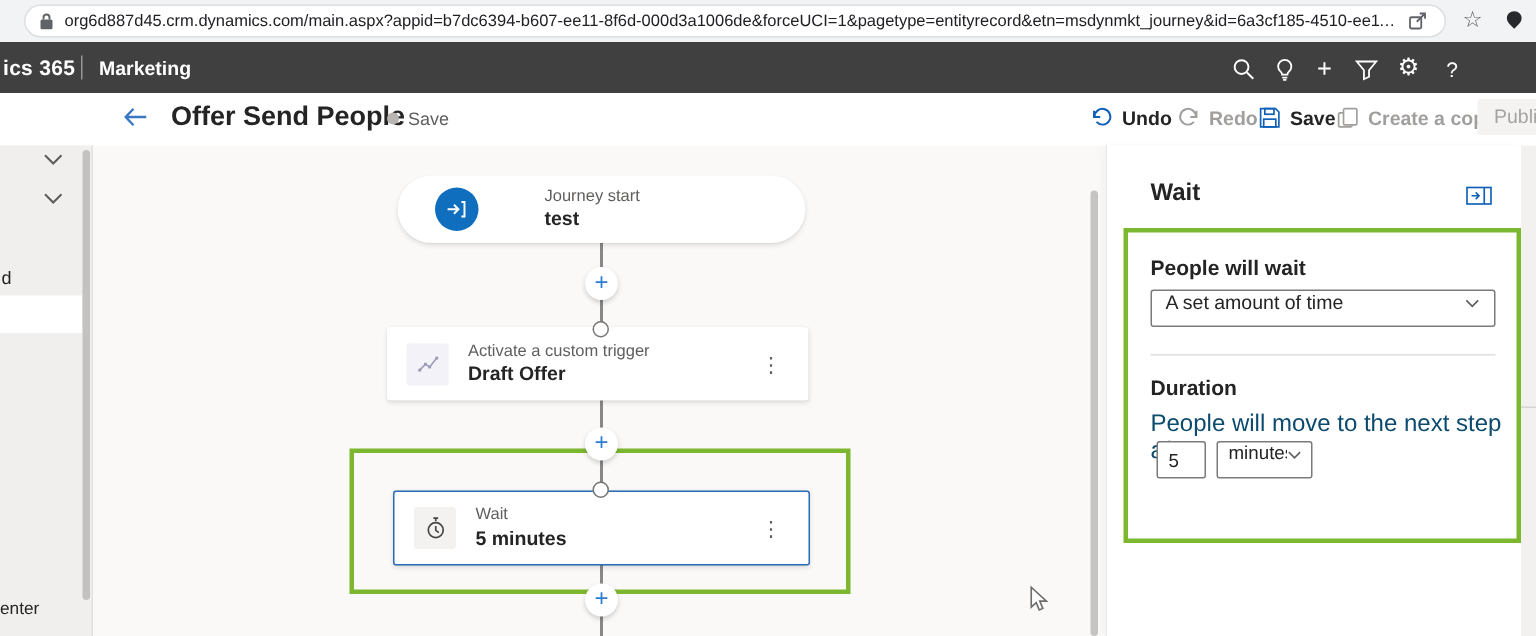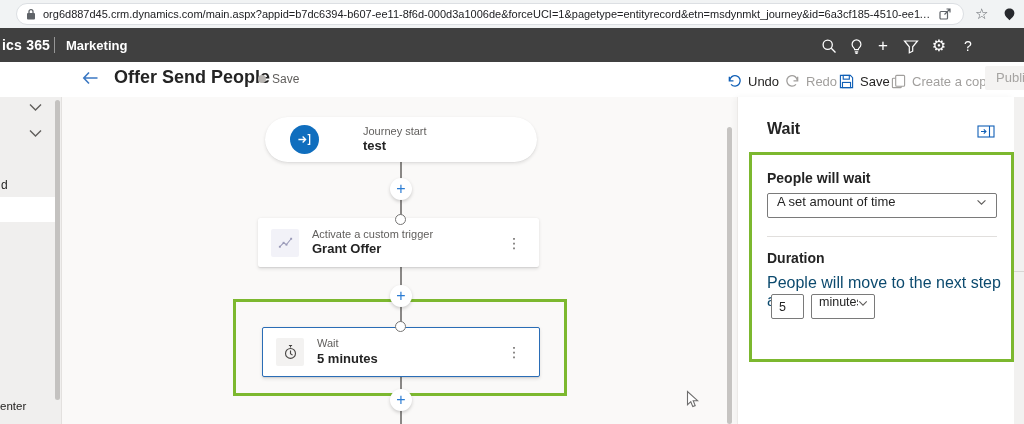--- a/index.html
+++ b/index.html
@@ -33,21 +33,21 @@
   .app-name { left:66px; top:10px; font-size:13px; font-weight:600; }
   .nav-ic { top:37px; width:18px; height:18px; display:flex; align-items:center; justify-content:center; color:#fff; }
   .nav-ic.txt { font-size:17px; line-height:18px; font-weight:400; }
 
   
   .page-header { left:0; top:62px; width:1024px; height:35px; background:#fff; }
   .back-btn { left:82px; top:70px; width:16px; height:16px; }
   .page-title { left:114px; top:67px; font-size:18px; font-weight:600; color:#242424; }
   .draft-dot { left:258px; top:75px; width:8px; height:8px; border-radius:50%; background:#b8b5b2; }
   .draft-label { left:272px; top:72px; font-size:12px; color:#605e5c; }
-  .tb-item { top:71px; height:18px; display:flex; align-items:flex-end; gap:6px; font-size:13px; }
+  .tb-item { top:71px; height:18px; display:flex; align-items:flex-start; gap:6px; font-size:13px;font-weight:bold; }
   .tb-item .lbl.on { color:#252423; }
   .tb-item .lbl.off { color:#a19f9d; }
   .publish-btn {
     left:985px; top:66px; width:76px; height:24px; background:#f4f3f2;
     color:#a6a4a2; font-size:13px; line-height:24px; padding-left:11px; border-radius:2px;
   }
 
   
   .sidebar { left:0; top:97px; width:62px; height:327px; background:#f0efee; border-right:1px solid #e3e1df; }
   .side-chev { left:28px; width:15px; height:12px; }
@@ -237,21 +237,21 @@
       <svg width="17" height="17" viewBox="0 0 18 18" fill="none" stroke="#9a9ab8" stroke-width="1.1">
           <path d="M3 13.5l4-4.2 3 2 5-6.3"></path>
           <rect x="2" y="12.5" width="2" height="2" fill="#9a9ab8" stroke="none"></rect>
           <rect x="6" y="8.3" width="2" height="2" fill="#9a9ab8" stroke="none"></rect>
           <rect x="9" y="10.3" width="2" height="2" fill="#9a9ab8" stroke="none"></rect>
           <rect x="14" y="4" width="2" height="2" fill="#9a9ab8" stroke="none"></rect>
         </svg>
     </span>
     <div class="node-texts">
       <div class="node-label">Activate a custom trigger</div>
-      <div class="node-name">Grant Offer</div>
+      <div class="node-name">Draft Offer</div>
     </div>
     <span class="node-menu">⋮</span>
   </div>
 
   <div class="abs plus-btn" style="left:390px; top:285px">+</div>
 
   <div class="abs green-box" style="left:233px; top:299px; width:334px; height:97px"></div>
 
   <div class="abs node node-card wait">
     <span class="node-iconbox" style="background:#f3f2f1">

